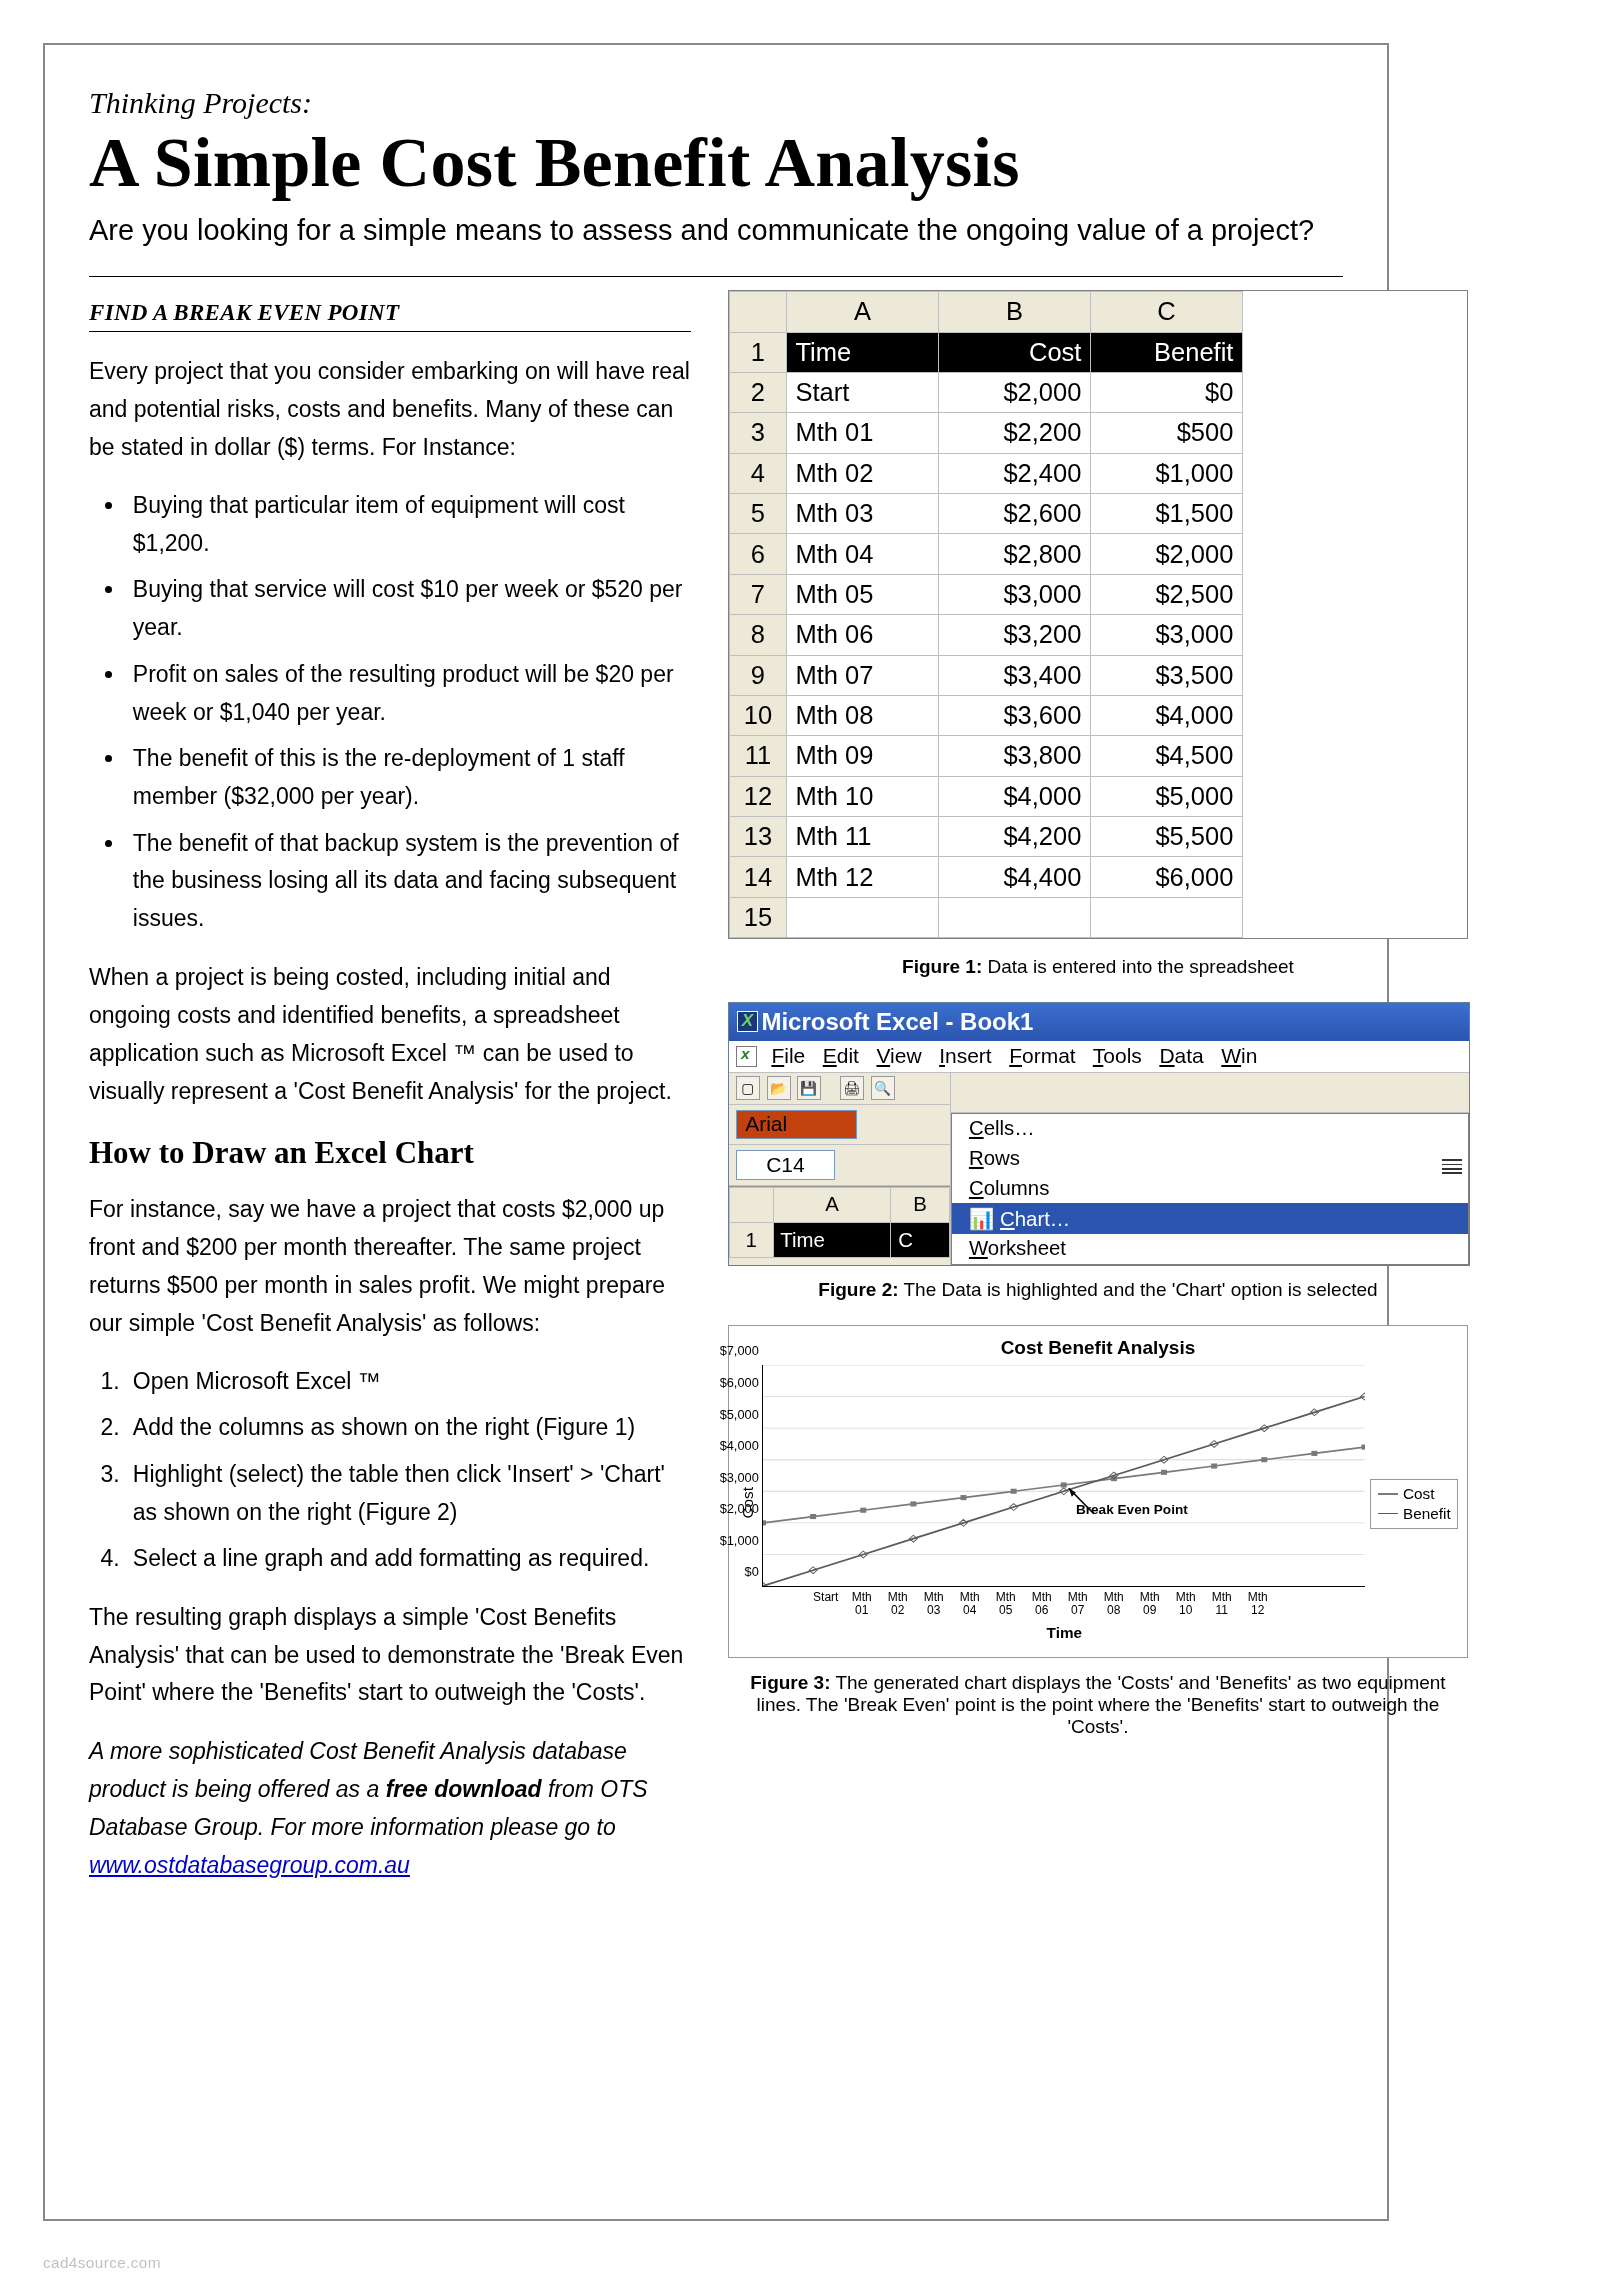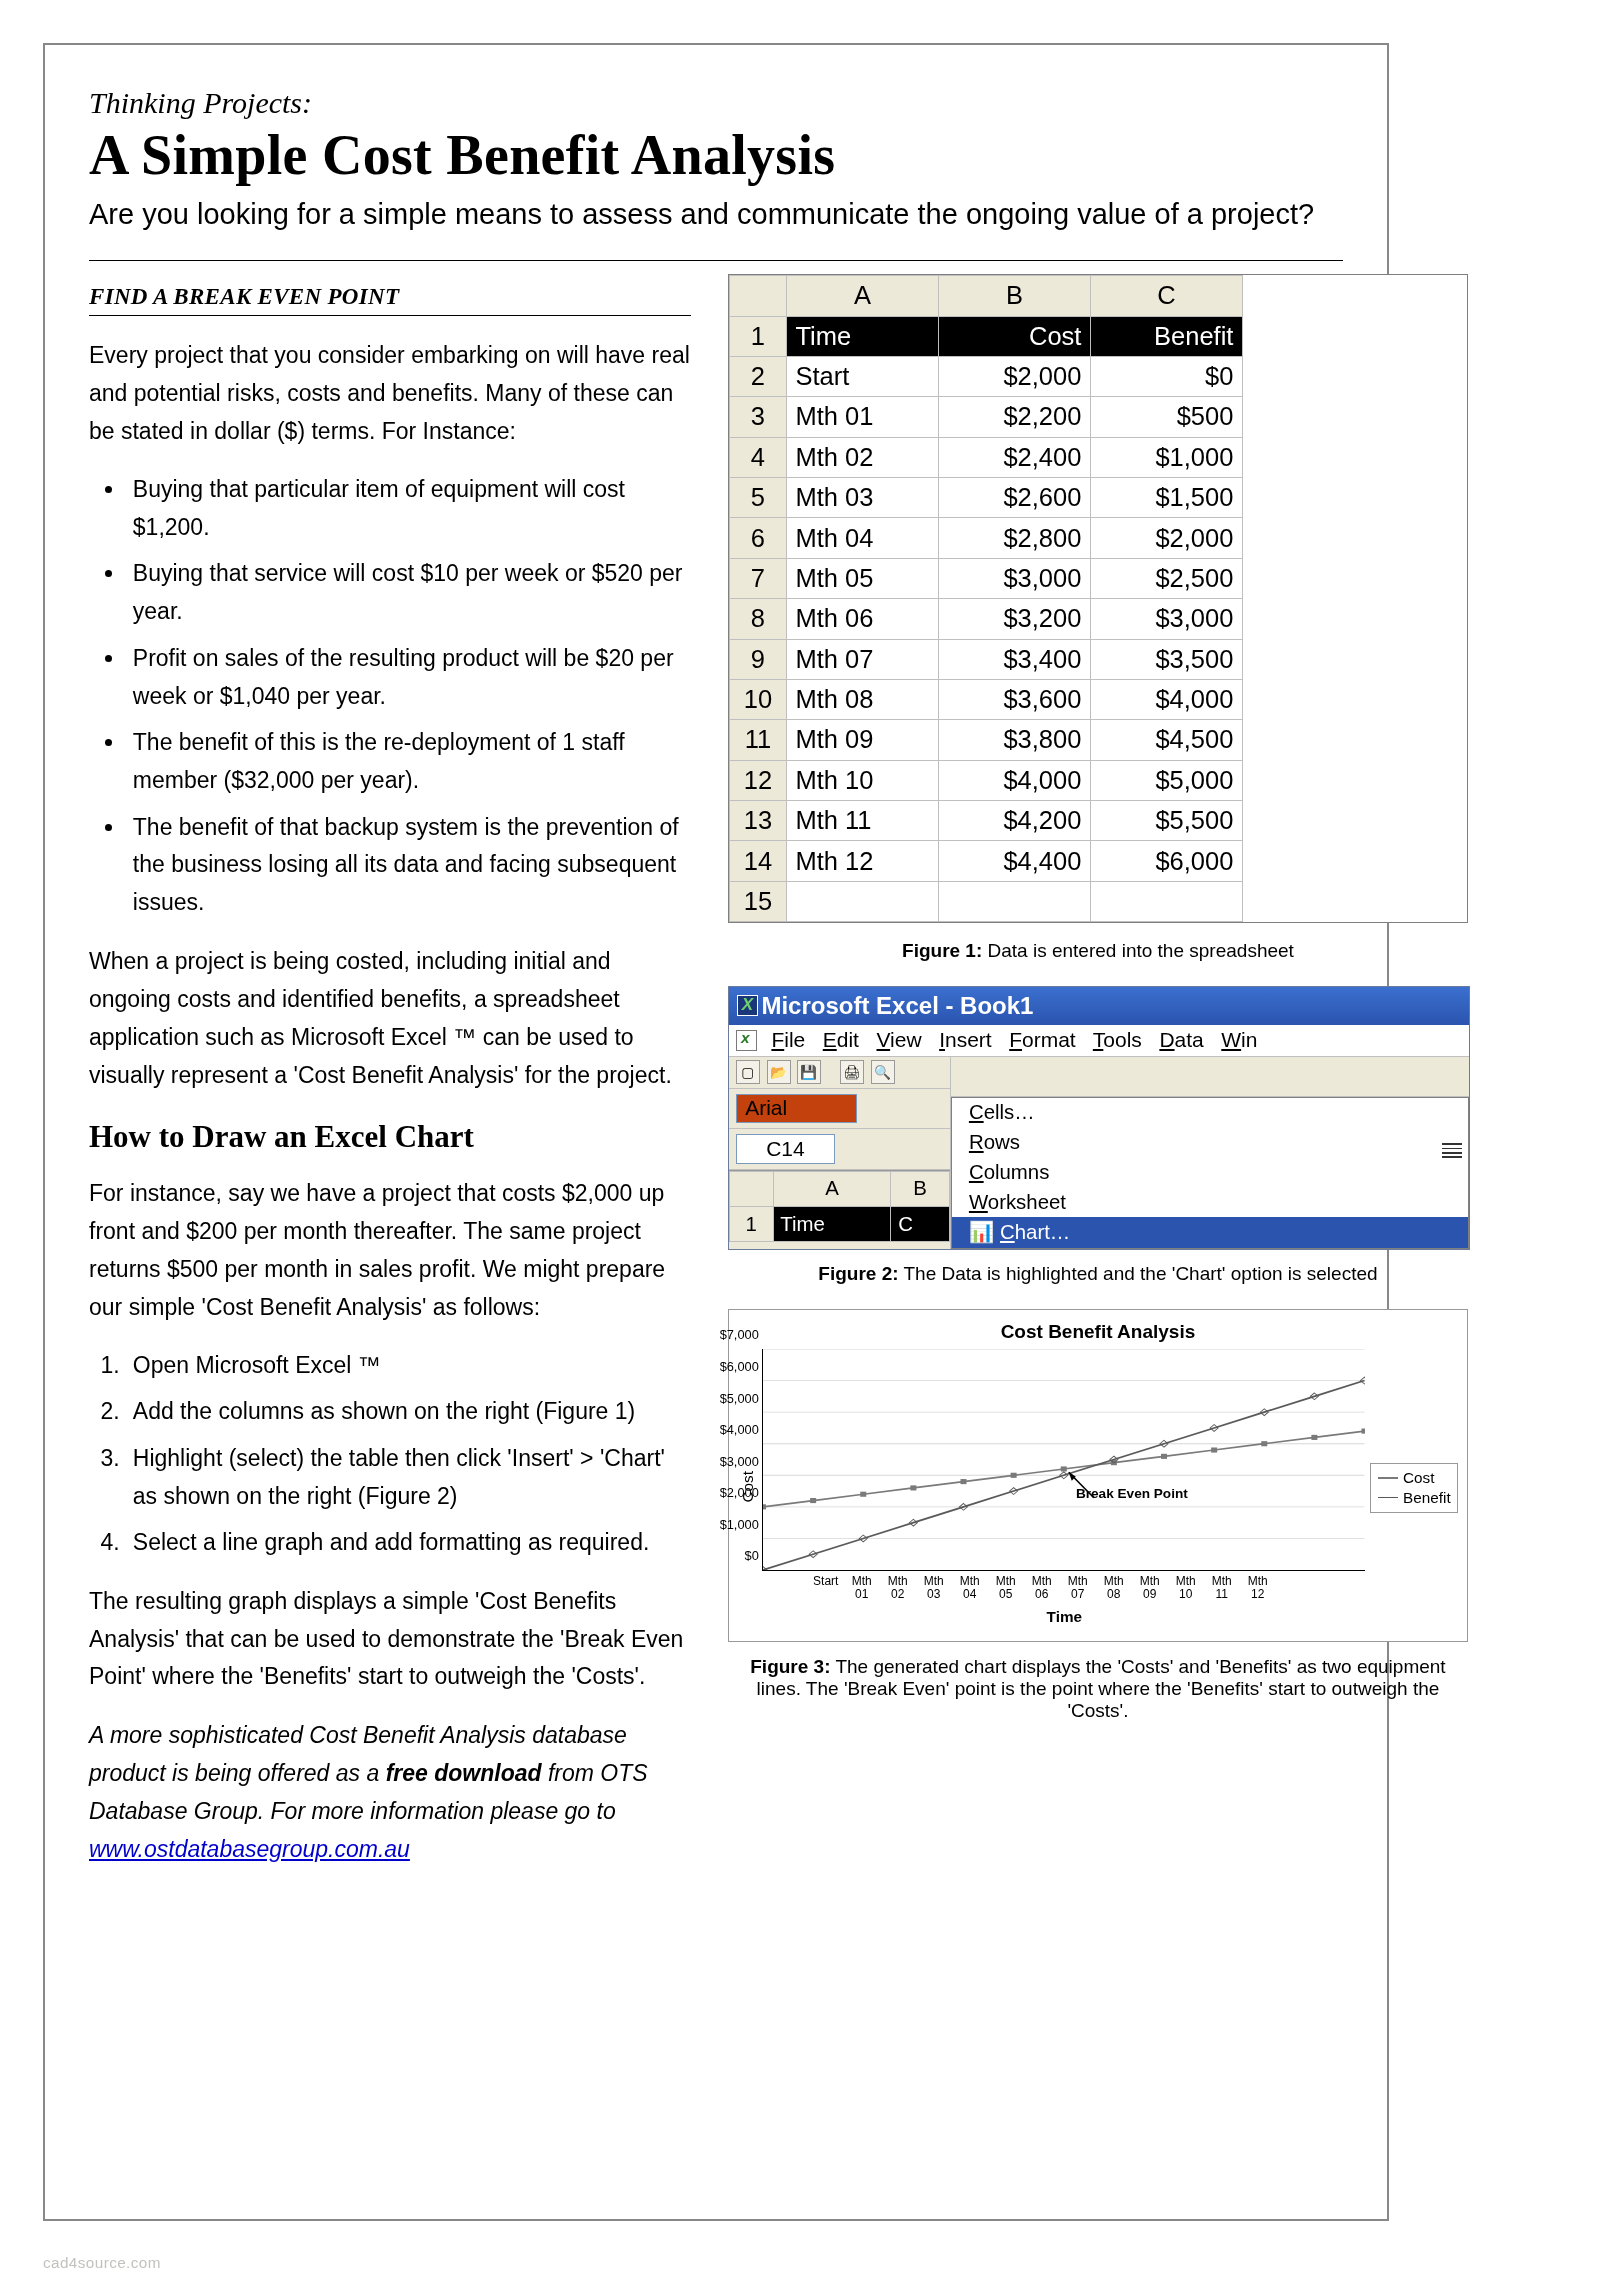--- a/index.html
+++ b/index.html
@@ -1,19 +1,19 @@
 <!DOCTYPE html>
 <html style="font-size:13.6px"><head>
 <meta charset="utf-8">
 <style>
 body{margin:0;background:#fff;font-family:Arial,Helvetica,sans-serif;color:#000}
 .page{width:1432px;height:2284px;background:#fff;position:relative;box-sizing:border-box;padding:43px 43px 34px 43px}
 .inner{border:2.6px solid #888;box-sizing:border-box;padding:41px 44px 44px 44px;height:2178px;position:relative}
 .pre-title{font-style:italic;font-family:'Times New Roman',Times,serif;font-size:30px;margin-bottom:3.4px}
-.title{font-family:'Times New Roman',Times,serif;font-weight:bold;font-size:56px;margin:0 0 6.8px 0;letter-spacing:0.3px}
+.title{font-family:'Times New Roman',Times,serif;font-weight:bold;font-size:70px;margin:0 0 6.8px 0;letter-spacing:0.3px}
 .subtitle{font-size:29px;margin:10.2px 0 29px 0}
 hr.top{border:none;border-top:1.7px solid #000;margin:0 0 13.6px 0}
 .columns{display:flex;gap:37px}
 .left{flex:0 0 48%}
 .right{flex:1}
 .section-label{font-style:italic;font-family:'Times New Roman',Times,serif;font-weight:bold;font-size:23px;margin:10.2px 0 5.1px 0;letter-spacing:0.3px}
 hr.thin{border:none;border-top:1.7px solid #000;margin:5.1px 0 20.4px 0}
 .body-text{font-size:23px;line-height:1.65;margin:20.4px 0}
 ul.bullets{font-size:23px;line-height:1.65;margin:15.3px 0 15.3px 37px;padding:0}
 ul.bullets li{margin:8.5px 0 8.5px 0;padding-left:6.8px}
@@ -276,22 +276,22 @@
               </tbody>
                   </table>
             </div>
           </div>
           <div class="rightcol">
             <div class="menutop" style="height:29px"></div>
             <div class="dropdown" id="dropdown">
                   <div class="ditem"><u>C</u>ells…</div>
                   <div class="ditem"><u>R</u>ows</div>
                   <div class="ditem"><u>C</u>olumns</div>
+                  <div class="ditem sel"><span>📊 </span><u>C</u>hart…</div>
                   <div class="ditem"><u>W</u>orksheet</div>
-                  <div class="ditem sel"><span>📊 </span><u>C</u>hart…</div>
                 </div>
             <div style="position:absolute;right:6.8px;top:82px">
               <span class="justify-icon"><span></span><span></span><span></span><span></span></span>
             </div>
           </div>
         </div>
       </div>
       <div class="caption"><b>Figure 2:</b><span>  The Data is highlighted and the 'Chart' option is selected</span></div>
 
       <div class="chart-wrap">

